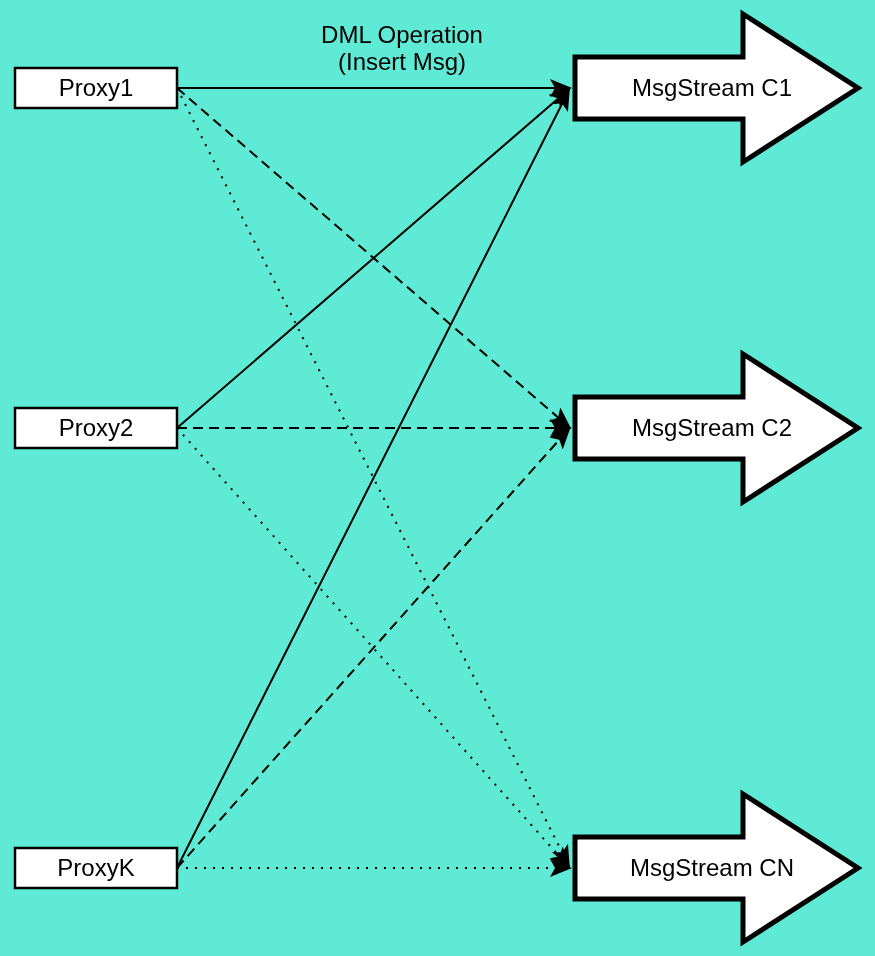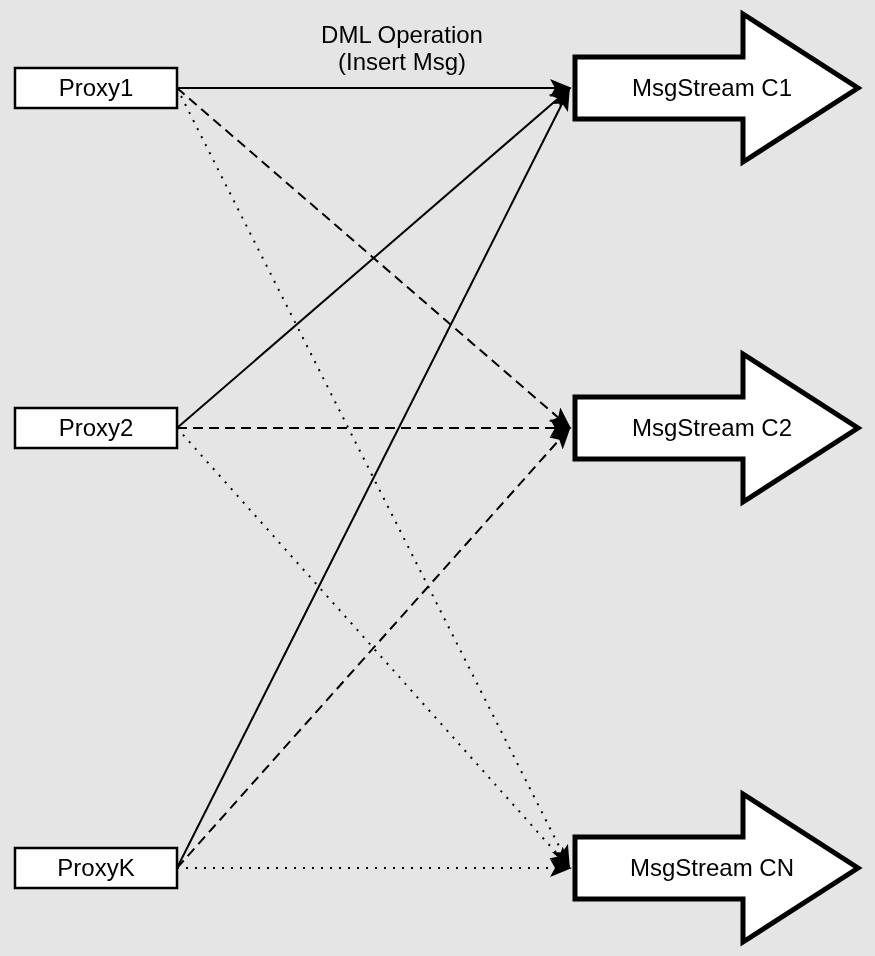--- a/index.html
+++ b/index.html
@@ -4,21 +4,21 @@
 <style>
   html, body {
     margin: 0;
     padding: 0;
     background: #ffffff;
   }
   .canvas-wrap {
     width: 875px;
     height: 956px;
     position: relative;
-    background: #e5e5e5;
+    background: #5eead4;
     font-family: "Liberation Sans", sans-serif;
   }
   svg text {
     font-family: "Liberation Sans", sans-serif;
     font-size: 24px;
     fill: #000000;
   }
   .node-box {
     fill: #ffffff;
     stroke: #000000;

